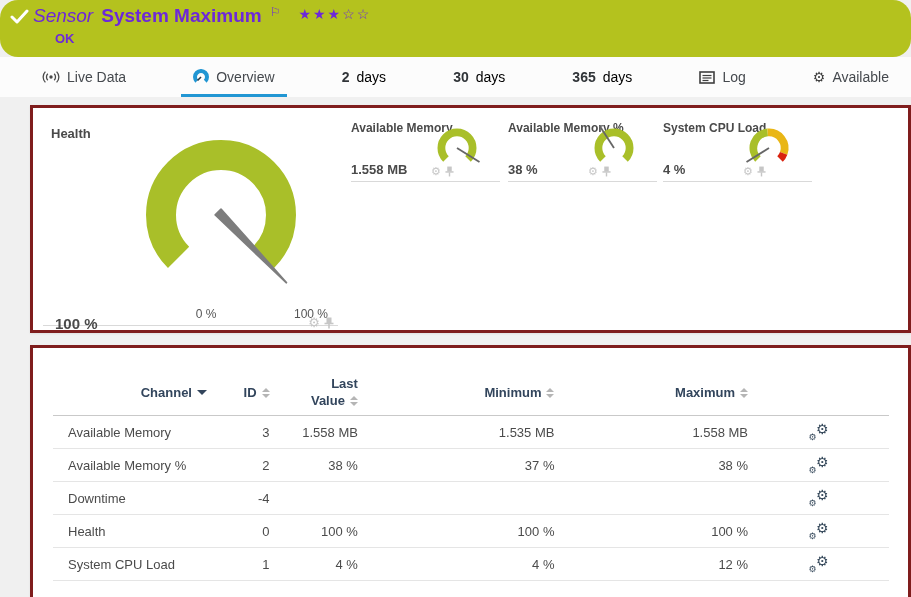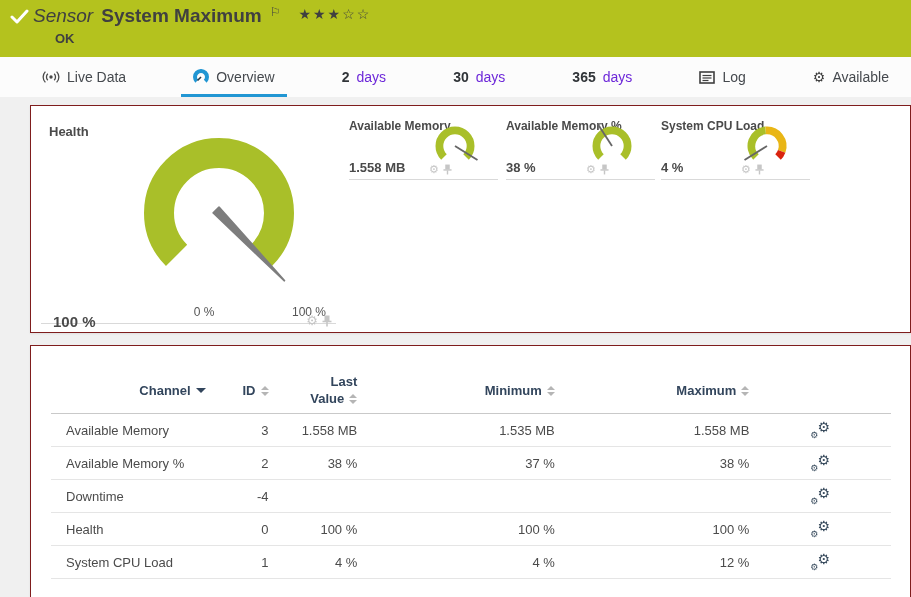--- a/index.html
+++ b/index.html
@@ -1,41 +1,41 @@
 <!DOCTYPE html>
 <html><head>
 <meta charset="utf-8">
 <style>
   * { margin:0; padding:0; box-sizing:border-box; }
   html,body { width:911px; height:597px; overflow:hidden;
     font-family:"Liberation Sans", sans-serif; background:#f0f0f0; }
 
   
-  .topbar { height:57px; background:#b4c21e; color:#404040; position:relative; }
+  .topbar { height:57px; background:#b4c21e; color:#6d28d9; position:relative;border-radius:18px; }
   .topbar .check { position:absolute; left:10px; top:9px; }
   .title-row { position:absolute; left:33px; top:5px; display:flex; align-items:baseline; gap:8px; }
   .kind { font-style:italic; font-size:19px; font-weight:400; }
   .sensor-name { font-size:19px; font-weight:700; }
   .flag { font-size:12px; position:relative; top:-6px; }
   .stars { font-size:14px; letter-spacing:2px; position:relative; top:-3px; margin-left:10px; }
   .status-ok { position:absolute; left:55px; top:31px; font-size:13px; font-weight:700;text-align:center; }
 
   
   .tabstrip { height:40px; background:#fcfcfc; display:flex; align-items:stretch;
     justify-content:space-between; padding:0 10px 0 30px; }
   .tab { display:flex; align-items:center; gap:7px; font-size:14px; color:#45494e;
     padding:0 12px; position:relative; cursor:pointer; }
   .tab .num { font-weight:700; color:#303438; }
-  .tab .u { color:#6d28d9; }
+  .tab .u { color:#000000; }
   .tab-active::after { content:""; position:absolute; left:0; right:0; bottom:0; height:3px; background:#2196d3; }
   .tabicon { display:inline-flex; }
 
   
   .content { padding-top:8px; }
-  .panel { background:#fff; border:1px solid #7f1d1d; box-shadow:0 1px 2px rgba(0,0,0,.07);
+  .panel { background:#fff; border:3px solid #7f1d1d; box-shadow:0 1px 2px rgba(0,0,0,.07);
     margin-left:30px; position:relative; }
   .panel-gauges { height:228px; }
   .panel-table { height:280px; margin-top:12px; }
 
   
   .gw-label { font-size:13px; font-weight:700; color:#4a4a4a; }
   .widget-health { position:absolute; left:10px; top:10px; width:295px; height:208px;
     border-bottom:1px solid #d9d9d9; }
   .widget-health .gw-label { position:absolute; left:8px; top:8px; }
   .widget-health svg.big { position:absolute; left:78px; top:-3px; }

